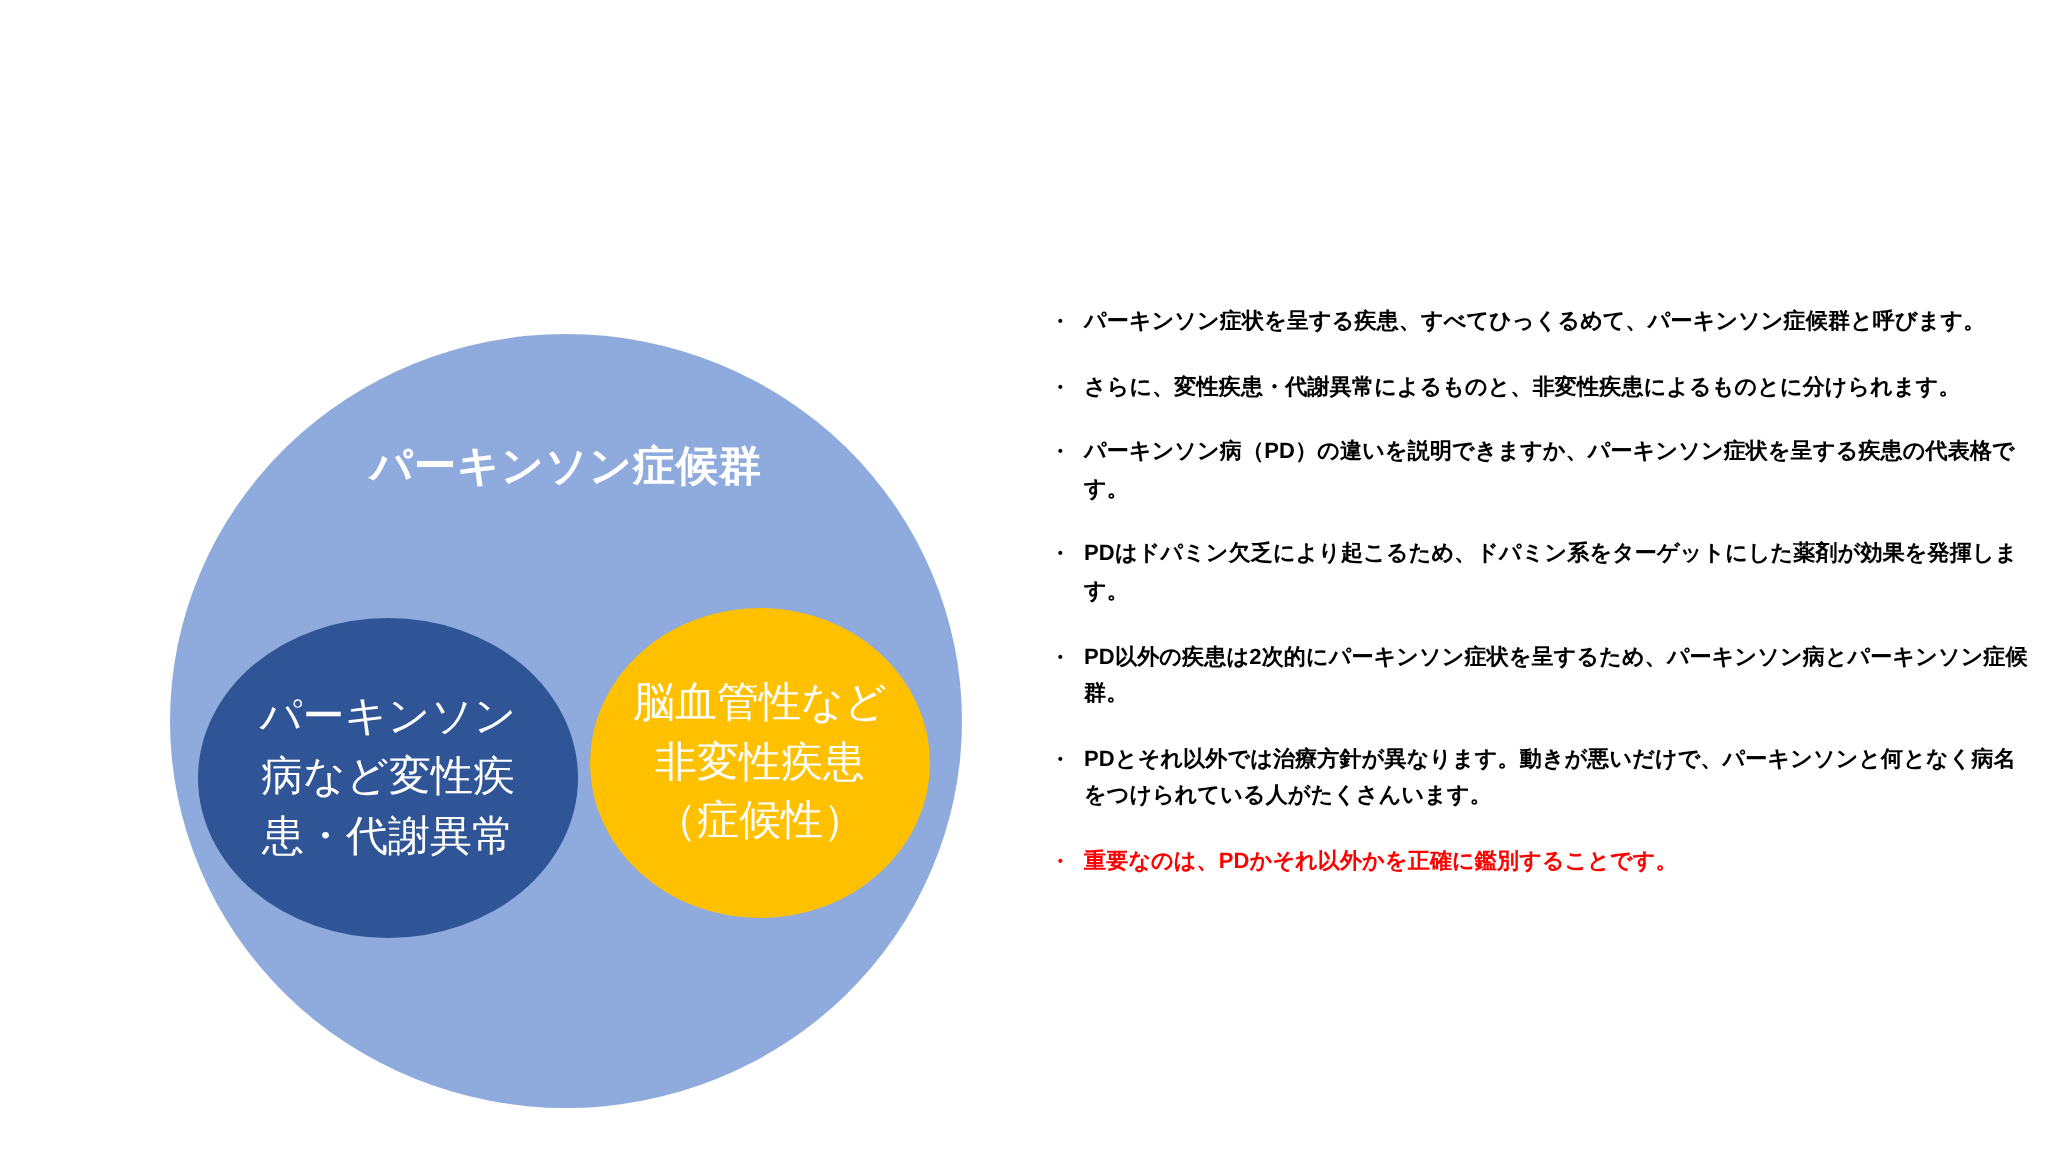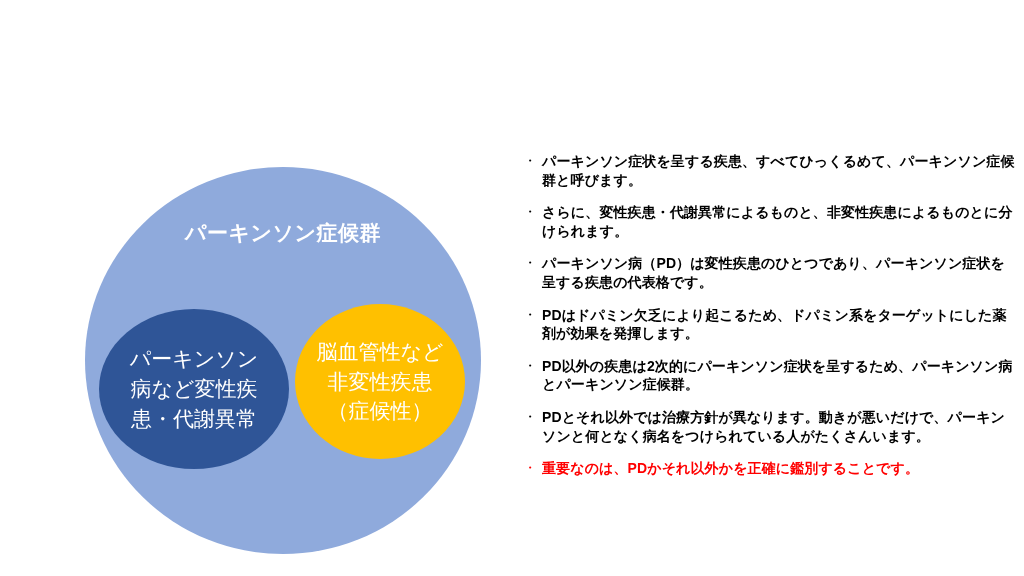--- a/index.html
+++ b/index.html
@@ -117,21 +117,21 @@
   .bullet-marker {
     flex: 0 0 auto;
     width: 24px;
     font-size: 13px;
     line-height: 18.6px;
     text-align: center;
     color: #000000;
   }
   .bullet-text {
     flex: 1 1 auto;
-    font-size: 14px;
+    font-size: 11px;
     line-height: 18.6px;
     font-weight: bold;
     color: #000000;
     letter-spacing: 0.1px;
   }
   .bullet-row.highlight .bullet-text,
   .bullet-row.highlight .bullet-marker {
     color: #FF0000;
   }
 </style>
@@ -168,21 +168,21 @@
       <span class="bullet-text">パーキンソン症状を呈する疾患、すべてひっくるめて、パーキンソン症候群と呼びます。</span>
     </div>
 
     <div class="bullet-row">
       <span class="bullet-marker">・</span>
       <span class="bullet-text">さらに、変性疾患・代謝異常によるものと、非変性疾患によるものとに分けられます。</span>
     </div>
 
     <div class="bullet-row">
       <span class="bullet-marker">・</span>
-      <span class="bullet-text">パーキンソン病（PD）は変性疾患のひとつであり、パーキンソン症状を呈する疾患の代表格です。</span>
+      <span class="bullet-text">パーキンソン病（PD）の違いを説明できますか、パーキンソン症状を呈する疾患の代表格です。</span>
     </div>
 
     <div class="bullet-row">
       <span class="bullet-marker">・</span>
       <span class="bullet-text">PDはドパミン欠乏により起こるため、ドパミン系をターゲットにした薬剤が効果を発揮します。</span>
     </div>
 
     <div class="bullet-row">
       <span class="bullet-marker">・</span>
       <span class="bullet-text">PD以外の疾患は2次的にパーキンソン症状を呈するため、パーキンソン病とパーキンソン症候群。</span>

